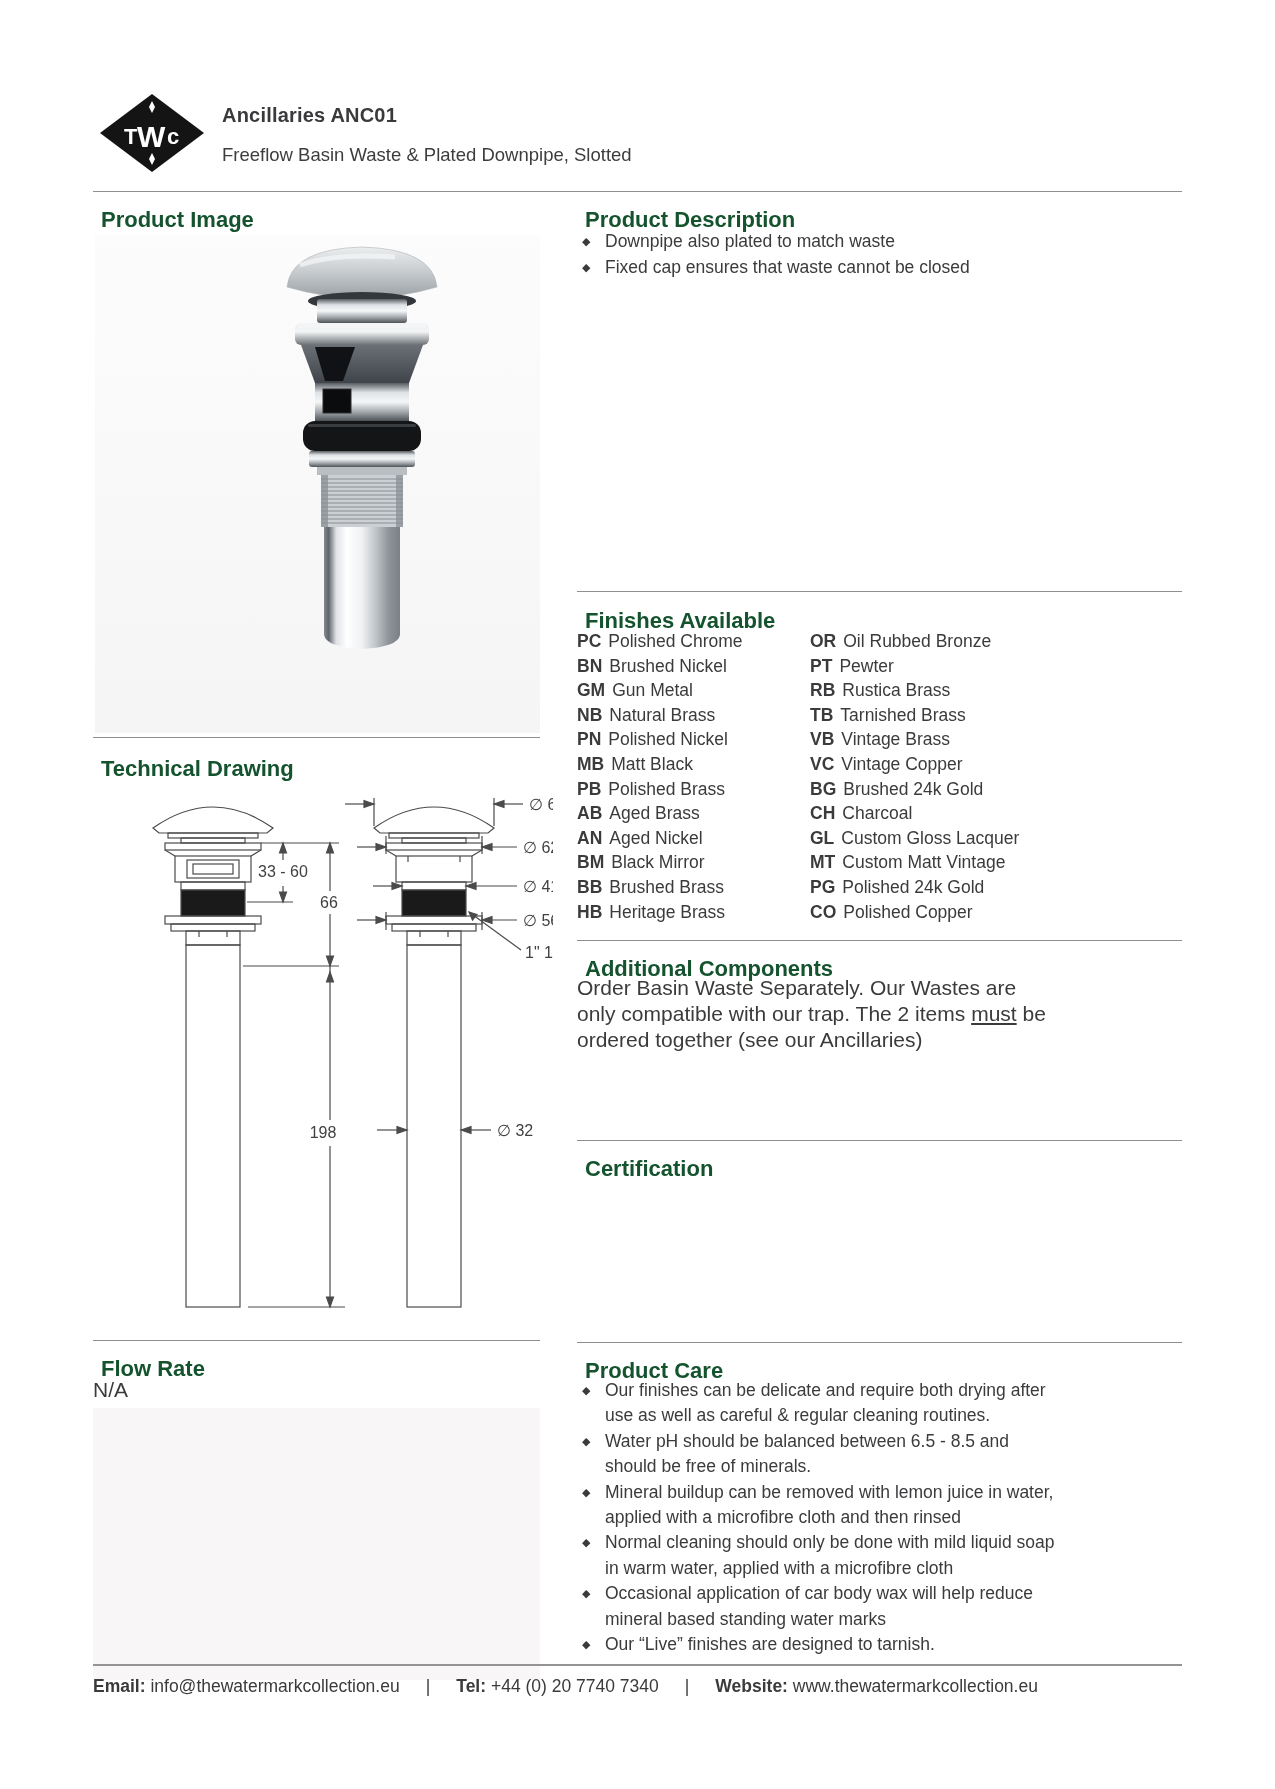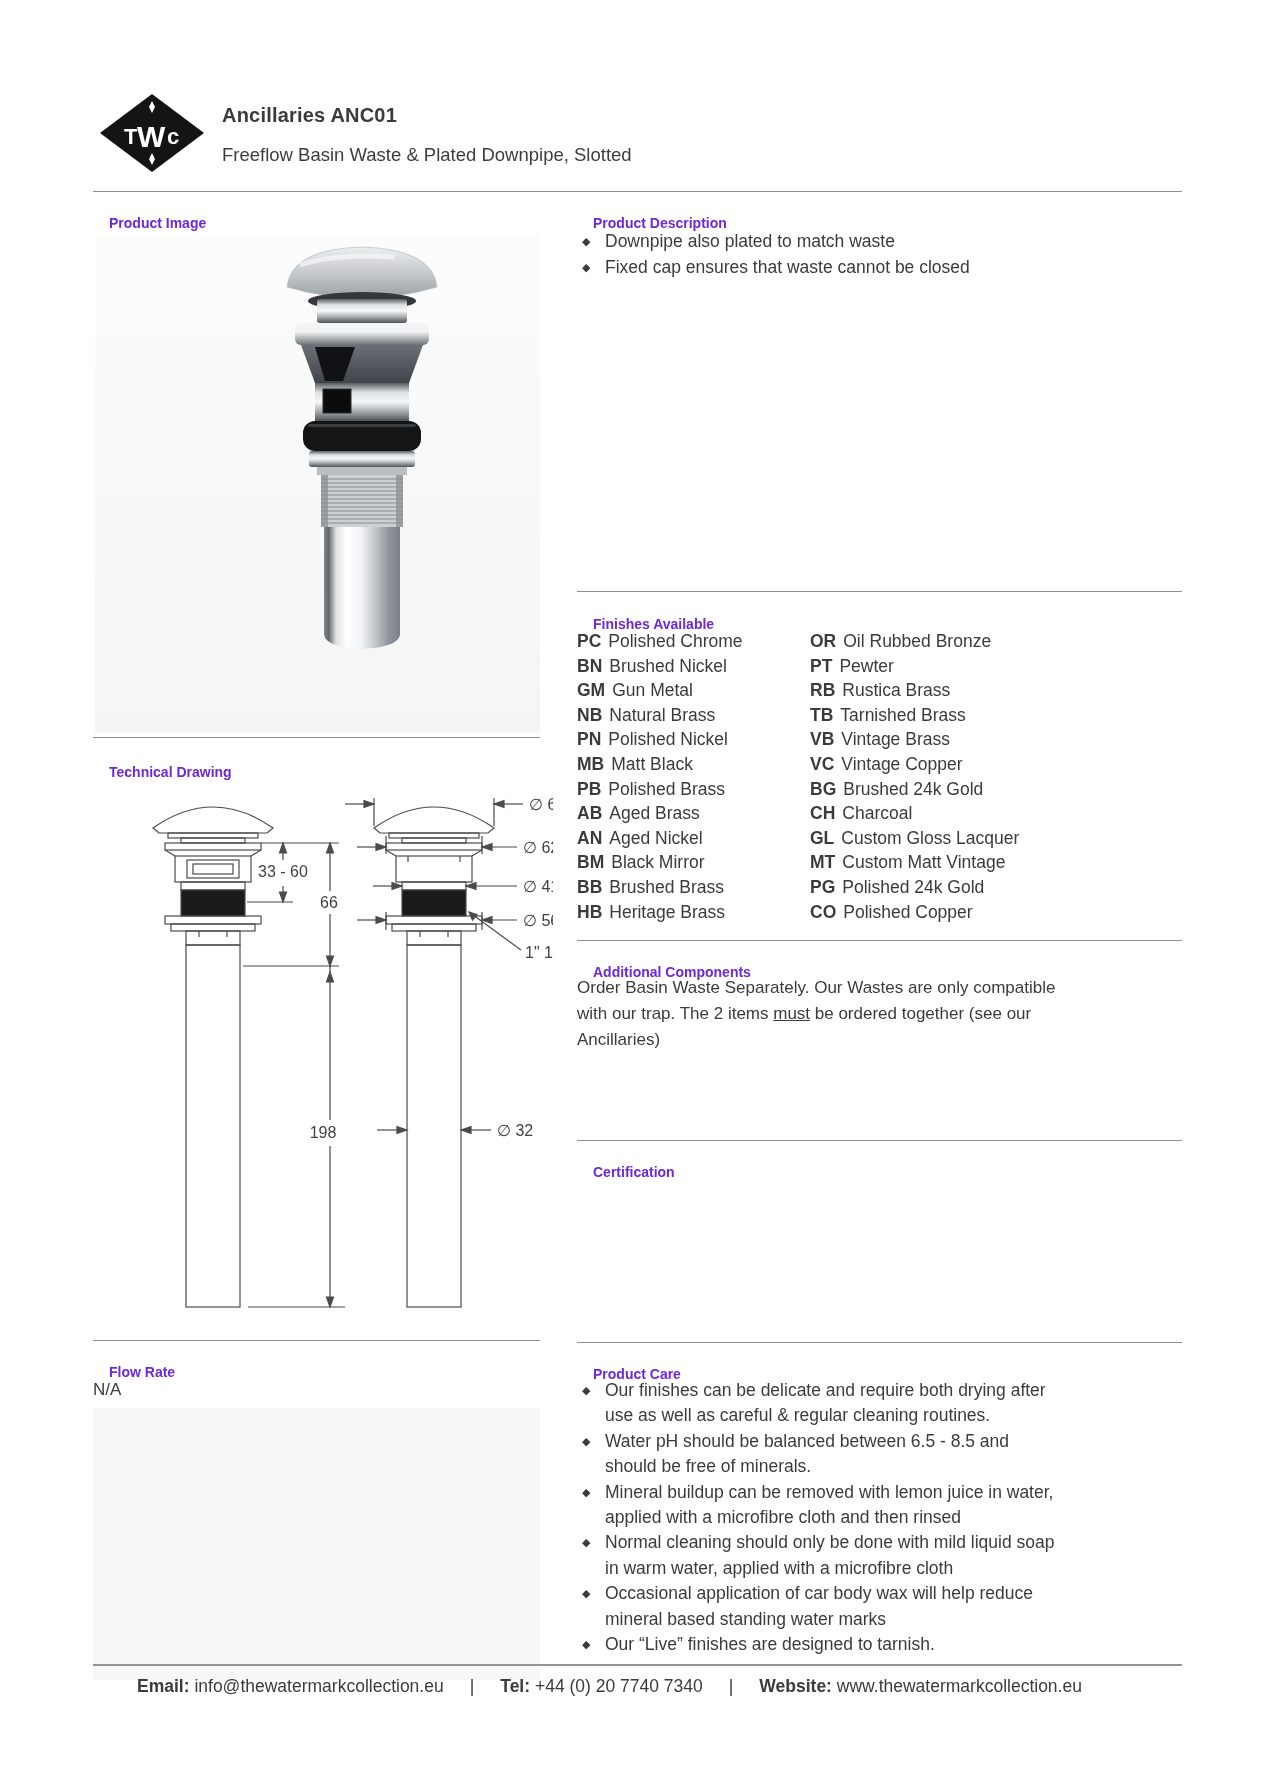--- a/index.html
+++ b/index.html
@@ -1,36 +1,36 @@
 <!DOCTYPE html>
 <html><head>
 <meta charset="utf-8">
 <style>
   html,body{margin:0;padding:0;background:#ffffff;}
   .page{position:relative;width:1275px;height:1789px;background:#ffffff;
         font-family:"Liberation Sans",sans-serif;color:#3b3b3d;overflow:hidden;}
   .hr{position:absolute;height:1px;background:#8f8f8f;}
-  .sec-heading{position:absolute;margin:16px;font-size:14px;font-weight:bold;color:#6d28d9;}
+  .sec-heading{position:absolute;margin:8px;font-size:22px;font-weight:bold;color:#14532d;}
   .title{position:absolute;left:222px;top:104px;margin:0;font-size:20px;font-weight:bold;color:#3a3a3c;letter-spacing:.2px;}
   .subtitle{position:absolute;left:222px;top:144px;margin:0;font-size:18.5px;color:#3d3d3f;}
-  .body-text{font-size:17px;line-height:26px;color:#3b3b3d;}
+  .body-text{font-size:21px;line-height:26px;color:#3b3b3d;}
   .bullets{list-style:none;margin:0;padding:0;}
   .bullets li{position:relative;padding-left:28px;font-size:17.5px;line-height:26px;}
   .bullets li::before{content:"◆";position:absolute;left:5px;top:0;font-size:11px;color:#3b3b3d;}
   .care .bullets li{line-height:25.4px;}
   .finishes{position:absolute;left:577px;top:629px;display:flex;}
   .fin-col{width:233px;}
   .fin-col.second{width:240px;}
   .finish-item{font-size:17.5px;line-height:24.6px;white-space:nowrap;}
   .finish-item .code{font-weight:bold;margin-right:7px;}
   .para{position:absolute;margin:0;}
   .u{text-decoration:underline;}
   .flow-box{position:absolute;left:93px;top:1408px;width:447px;height:272px;background:#f8f6f6;}
   .footer-rule{position:absolute;left:93px;top:1664px;width:1089px;height:2px;background:#949494;}
-  .footer{position:absolute;left:93px;top:1676px;width:1120px;display:flex;gap:26px;font-size:17.5px;color:#3b3b3d;white-space:nowrap;margin-left:44px;}
+  .footer{position:absolute;left:93px;top:1676px;width:1120px;display:flex;gap:26px;font-size:17.5px;color:#3b3b3d;white-space:nowrap;}
   .footer .lbl{font-weight:bold;}
   .footer .sep{color:#3b3b3d;}
   svg text{font-family:"Liberation Sans",sans-serif;}
   .dim{font-size:16px;fill:#414143;}
 </style>
 </head>
 <body>
 
 <div class="page">
 

